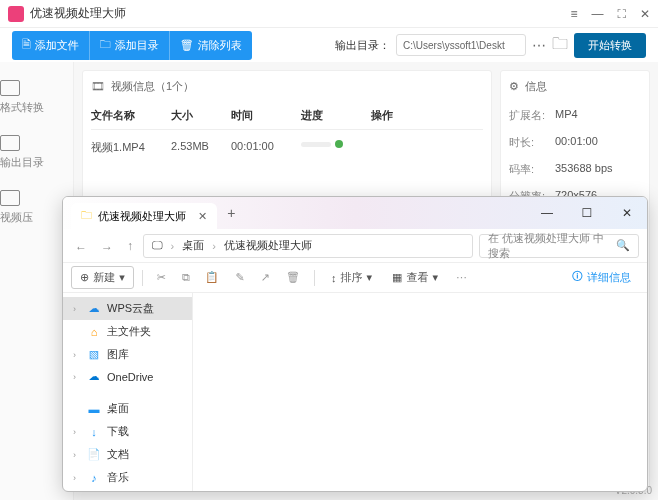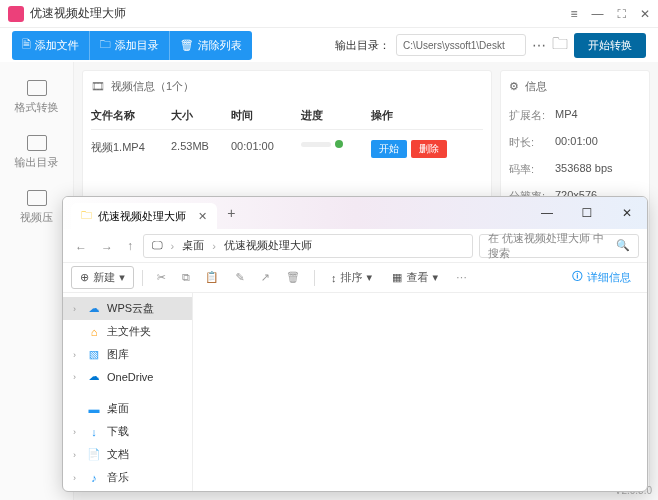--- a/index.html
+++ b/index.html
@@ -19,21 +19,21 @@
 .topbar .tb-btn:last-child { border-right: none; }
 .topbar .spacer { flex: 1; }
 .topbar .outlabel { font-size: 11px; color: #333; }
 .topbar .outpath { width: 130px; height: 22px; border: 1px solid #ddd; border-radius: 3px; font-size: 10px; padding: 0 6px; color: #666; display: flex; align-items: center; overflow: hidden; }
 .topbar .dots { font-size: 14px; color: #666; cursor: pointer; }
 .topbar .folder-ico { color: #888; cursor: pointer; }
 .topbar .start-btn { background: #0369a1; color: #fff; padding: 5px 14px; border-radius: 3px; font-size: 11px; cursor: pointer; }
 
 .body { display: flex; height: calc(100% - 62px); }
 .sidebar { width: 74px; background: #fafafa; border-right: 1px solid #eee; padding-top: 8px; }
-.side-item { display: flex; flex-direction: column; align-items: center; padding: 10px 0; font-size: 11px; color: #888; cursor: pointer; gap: 4px; }
+.side-item { display: flex; flex-direction: column; align-items: flex-start; padding: 10px 0; font-size: 11px; color: #888; cursor: pointer; gap: 4px; }
 .side-item.active { color: #ff5722; }
 .side-ico { width: 20px; height: 16px; border: 1.5px solid currentColor; border-radius: 2px; }
 
 .main { flex: 1; display: flex; padding: 8px; gap: 8px; background: #f7f7f7; }
 .panel-left { flex: 1; background: #fff; border: 1px solid #eee; border-radius: 3px; padding: 8px; }
 .panel-left .ph { display: flex; align-items: center; gap: 6px; font-size: 11px; color: #666; padding-bottom: 8px; }
 .tbl-head { display: flex; font-size: 11px; color: #333; font-weight: bold; padding: 6px 0; border-bottom: 1px solid #eee; }
 .tbl-row { display: flex; font-size: 11px; color: #555; padding: 10px 0; align-items: flex-start; }
 .c-name { width: 80px; }
 .c-size { width: 60px; }
@@ -162,24 +162,20 @@
           <div class="c-act">操作</div>
         </div>
         <div class="tbl-row">
           <div class="c-name">视频1.MP4</div>
           <div class="c-size">2.53MB</div>
           <div class="c-time">00:01:00</div>
           <div class="c-prog">
               <div class="bar"></div>
               <div class="dot"></div>
             </div>
-          <div class="c-act">
-            <div class="btn-start">开始</div>
-            <div class="btn-del">删除</div>
-          </div>
         </div>
       </div>
 
       <div class="panel-right">
         <div class="ph">
             <span>⚙</span>
             <span>信息</span>
           </div>
         <div class="info-row">
             <span class="k">扩展名:</span>

